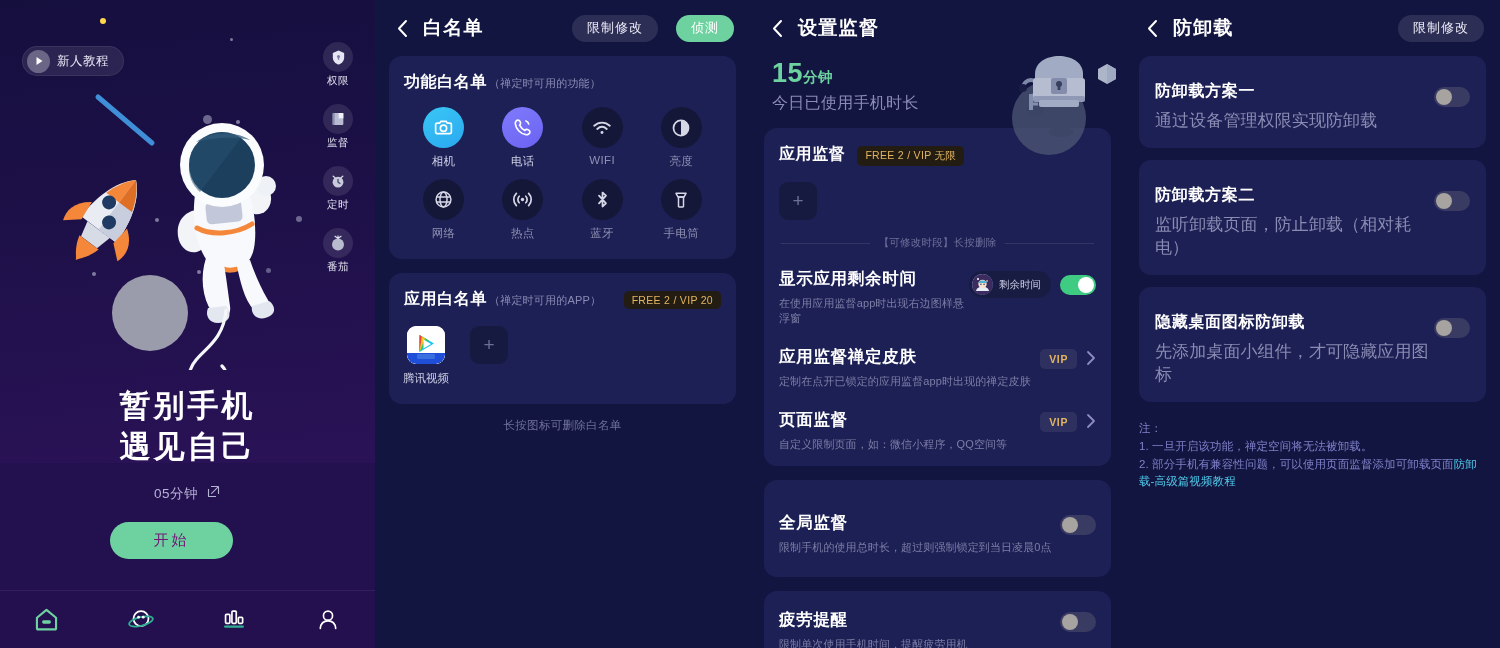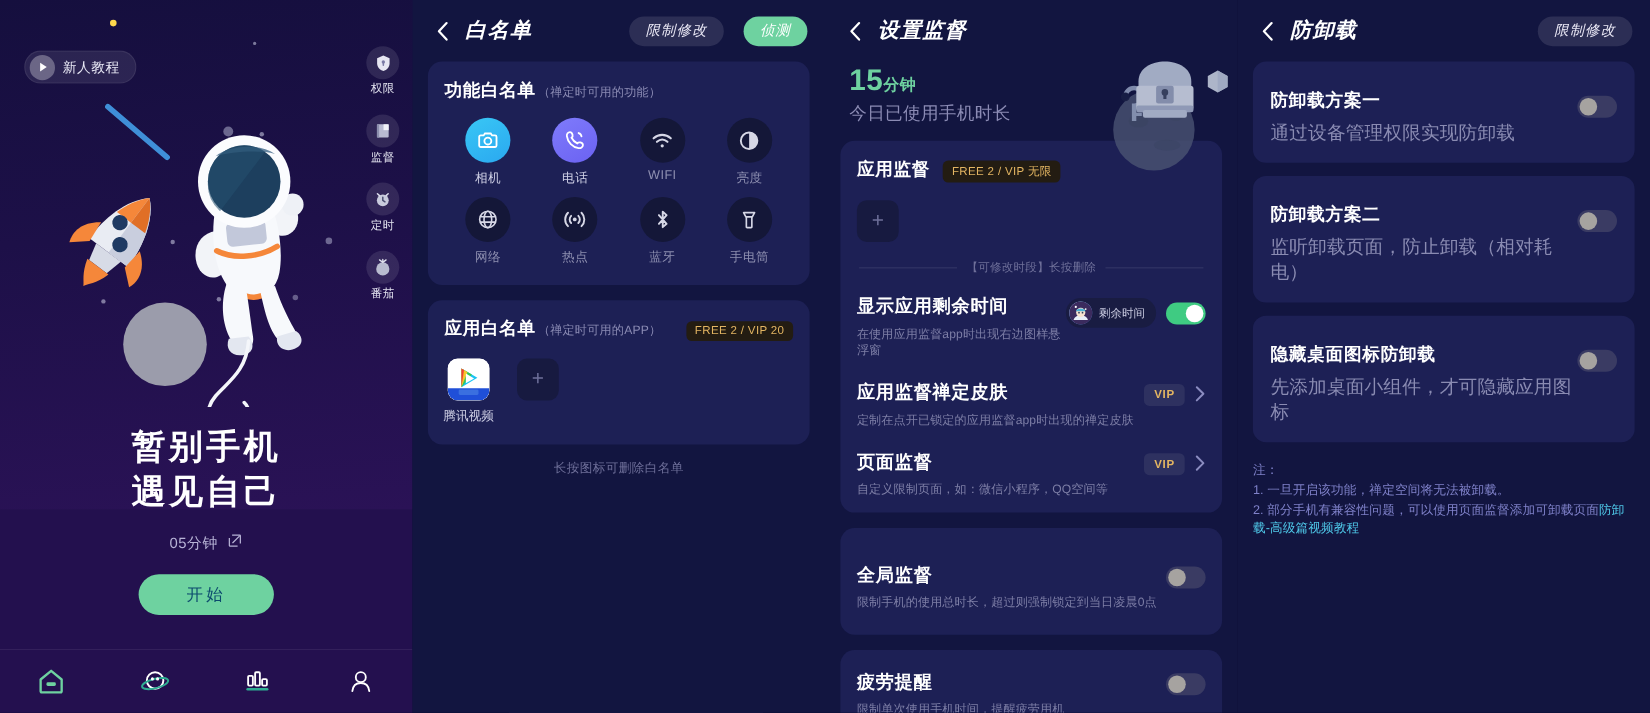--- a/index.html
+++ b/index.html
@@ -27,57 +27,57 @@
     border: 1px solid rgba(255,255,255,.07);
   }
   .tutorial-pill .play {
     width: 23px; height: 23px; border-radius: 50%;
     background: rgba(255,255,255,.30);
     display: flex; align-items: center; justify-content: center;
   }
   .tutorial-pill .play svg { display:block; }
   .tutorial-pill .lbl { color:#e8e8f5; font-size: 12.5px; letter-spacing:.5px; }
 
-  .side-rail { position: absolute; right: 4px; top: 42px; width: 46px; }
+  .side-rail { position: absolute; right: 14px; top: 42px; width: 46px; }
   .rail-item { margin-bottom: 16px; text-align: center; }
   .rail-circle {
     width: 30px; height: 30px; margin: 0 auto 2px; border-radius: 50%;
     background: rgba(255,255,255,.10);
     display:flex; align-items:center; justify-content:center;
   }
   .rail-label { font-size: 10.5px; color: #e2e2ef; letter-spacing: .5px; }
 
   .astro-wrap { position:absolute; left:0; top:70px; width:375px; height:300px; }
 
   .slogan { position:absolute; left:0; right:0; top:386px; text-align:center; }
   .slogan div {
     color:#fff; font-size: 31px; font-weight: 700; letter-spacing: 3px; line-height: 1.32;
   }
   .mins-row {
     position:absolute; left:0; right:0; top:484px;
     display:flex; align-items:center; justify-content:center; gap:8px;
   }
   .mins-row .txt { color:#b7b3d6; font-size: 13.5px; letter-spacing:.5px; }
   .start-btn {
-    position:absolute; left:126px; top:522px; width:123px; height:37px;
+    position:absolute; left:110px; top:522px; width:123px; height:37px;
     border-radius: 19px; background:#6ed2a0;
     display:flex; align-items:center; justify-content:center;
-    color:#0c4a6e; font-size:15px; letter-spacing:3px; font-weight:500;
+    color:#701a75; font-size:15px; letter-spacing:3px; font-weight:500;
     border:none; cursor:pointer;text-align:center;
   }
   .tabbar {
     position:absolute; left:0; bottom:0; width:375px; height:58px;
     background:#24104f; border-top:1px solid rgba(255,255,255,.07);
     display:flex; align-items:center;
   }
   .tab { flex:1; display:flex; align-items:center; justify-content:center; }
 
   
   .dk { background:#121540; }
-  .navbar { height:56px; display:flex; align-items:center; padding:0 16px; gap:10px;font-style:italic; }
+  .navbar { height:56px; display:flex; align-items:center; padding:0 16px; gap:10px; }
   .back-icon { width:22px; height:22px; display:flex; align-items:center; justify-content:center; cursor:pointer;}
   .nav-title { color:#fff; font-size:19px; font-weight:700; letter-spacing:1.3px; }
   .nav-spacer { flex:1; }
   .pill {
     height:27px; padding:0 15px; border-radius:14px;
     display:flex; align-items:center; justify-content:center;
     font-size:13px; letter-spacing:1px;
   }
   .pill-ghost { background:rgba(255,255,255,.11); color:#eceaf7; }
   .pill-green { background:#6ed2a0; color:#fff; }

